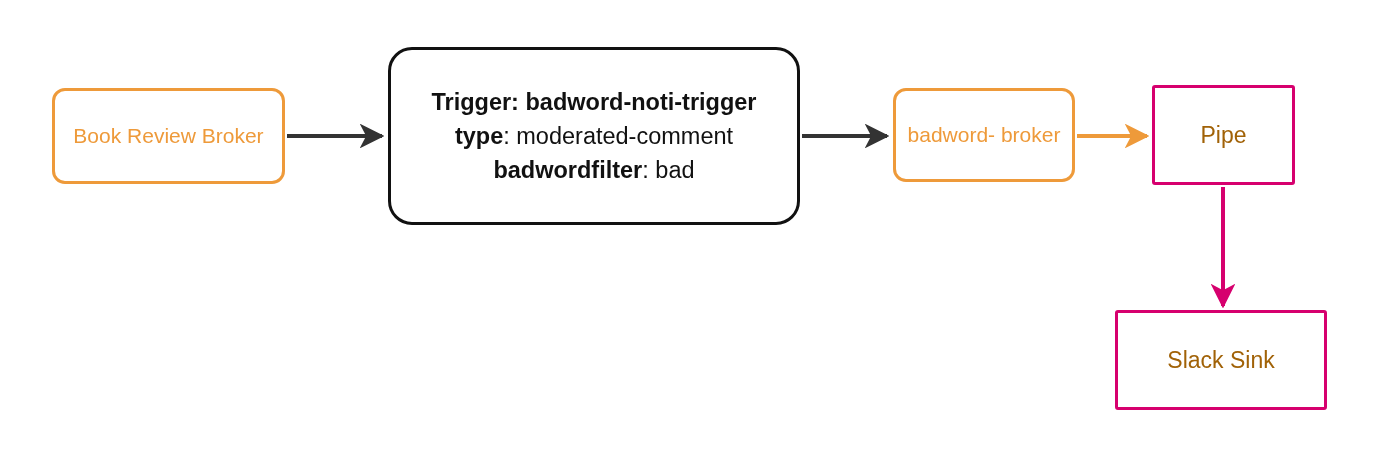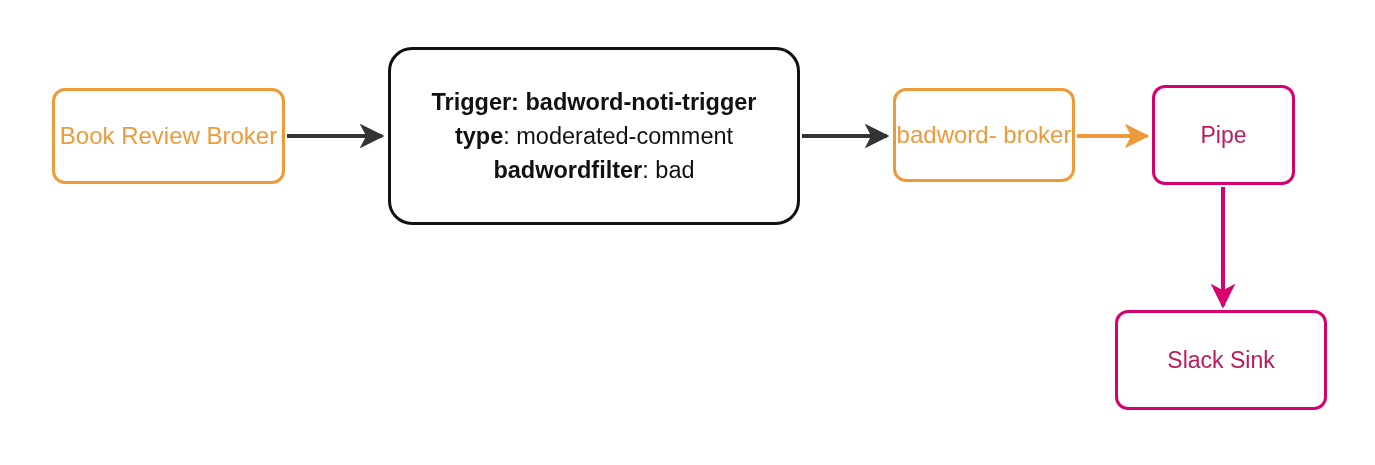--- a/index.html
+++ b/index.html
@@ -34,26 +34,26 @@
     display: flex;
     align-items: center;
     justify-content: center;
     text-align: center;
     line-height: 1.32;
   }
   .node-broker {
     border: 3px solid #EE9A3A;
     border-radius: 13px;
     color: #EE9A3A;
-    font-size: 24px;
+    font-size: 21px;
   }
   .node-sink {
     border: 3px solid #D6006E;
-    border-radius: 13px;
-    color: #be185d;
+    border-radius: 3px;
+    color: #a16207;
     font-size: 23px;
   }
   .node-trigger {
     border: 3px solid #111111;
     border-radius: 24px;
     color: #111111;
     font-size: 23.5px;
     line-height: 1.45;
     padding: 0 14px;
   }

